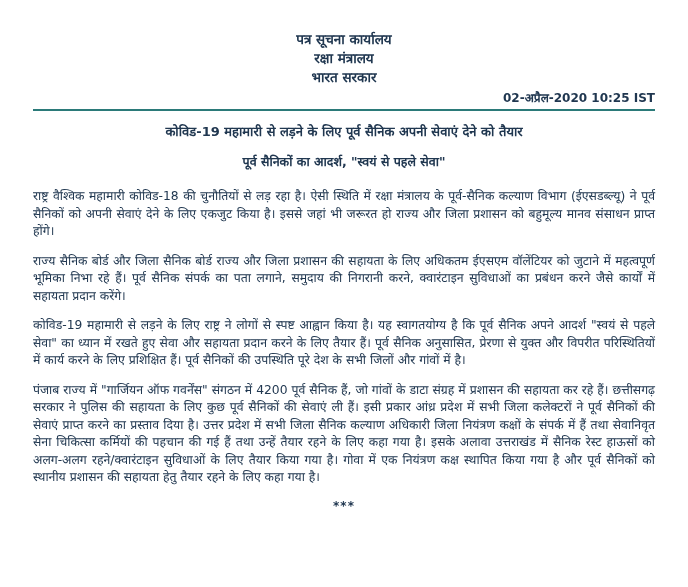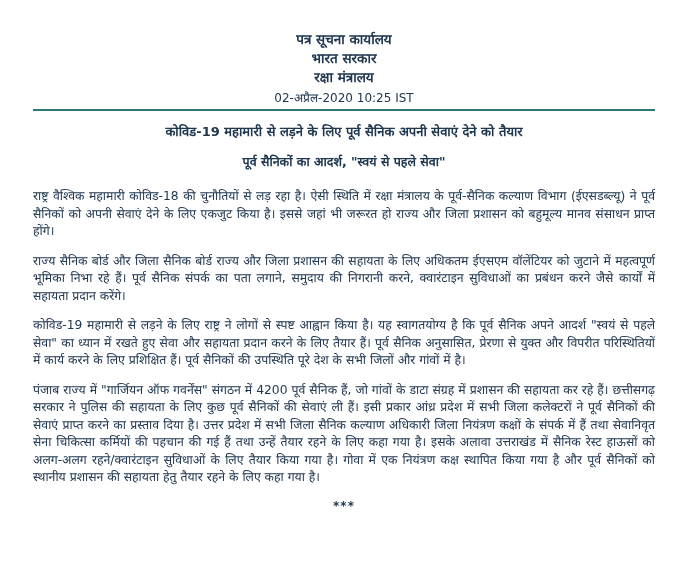--- a/index.html
+++ b/index.html
@@ -19,23 +19,23 @@
     overflow: hidden;
   }
   .masthead {
     text-align: center;
     font-weight: bold;
     font-size: 13.5px;
     line-height: 19px;
   }
   .masthead div { white-space: nowrap; }
   .datetime {
-    text-align: center;
+    text-align: right;
     font-size: 12px;
-    font-weight: normal;
+    font-weight: bold;
     margin-top: 2px;
     margin-bottom: 3px;
   }
   .rule {
     border: none;
     border-top: 2px solid #2b7a79;
     margin: 0 0 12px 0;
   }
   .headline {
     text-align: center;
@@ -70,22 +70,22 @@
     text-align: left;
   }
 </style>
 </head>
 <body>
 
 <div class="page">
 
   <div class="masthead">
     <div>पत्र सूचना कार्यालय</div>
+    <div>रक्षा मंत्रालय</div>
     <div>भारत सरकार</div>
-    <div>रक्षा मंत्रालय</div>
   </div>
 
   <div class="datetime">02-अप्रैल-2020 10:25 IST</div>
 
   <hr class="rule">
 
   <div class="headline">कोविड-19 महामारी से लड़ने के लिए पूर्व सैनिक अपनी सेवाएं देने को तैयार</div>
 
   <div class="subheadline">पूर्व सैनिकों का आदर्श, "स्वयं से पहले सेवा"</div>
 

